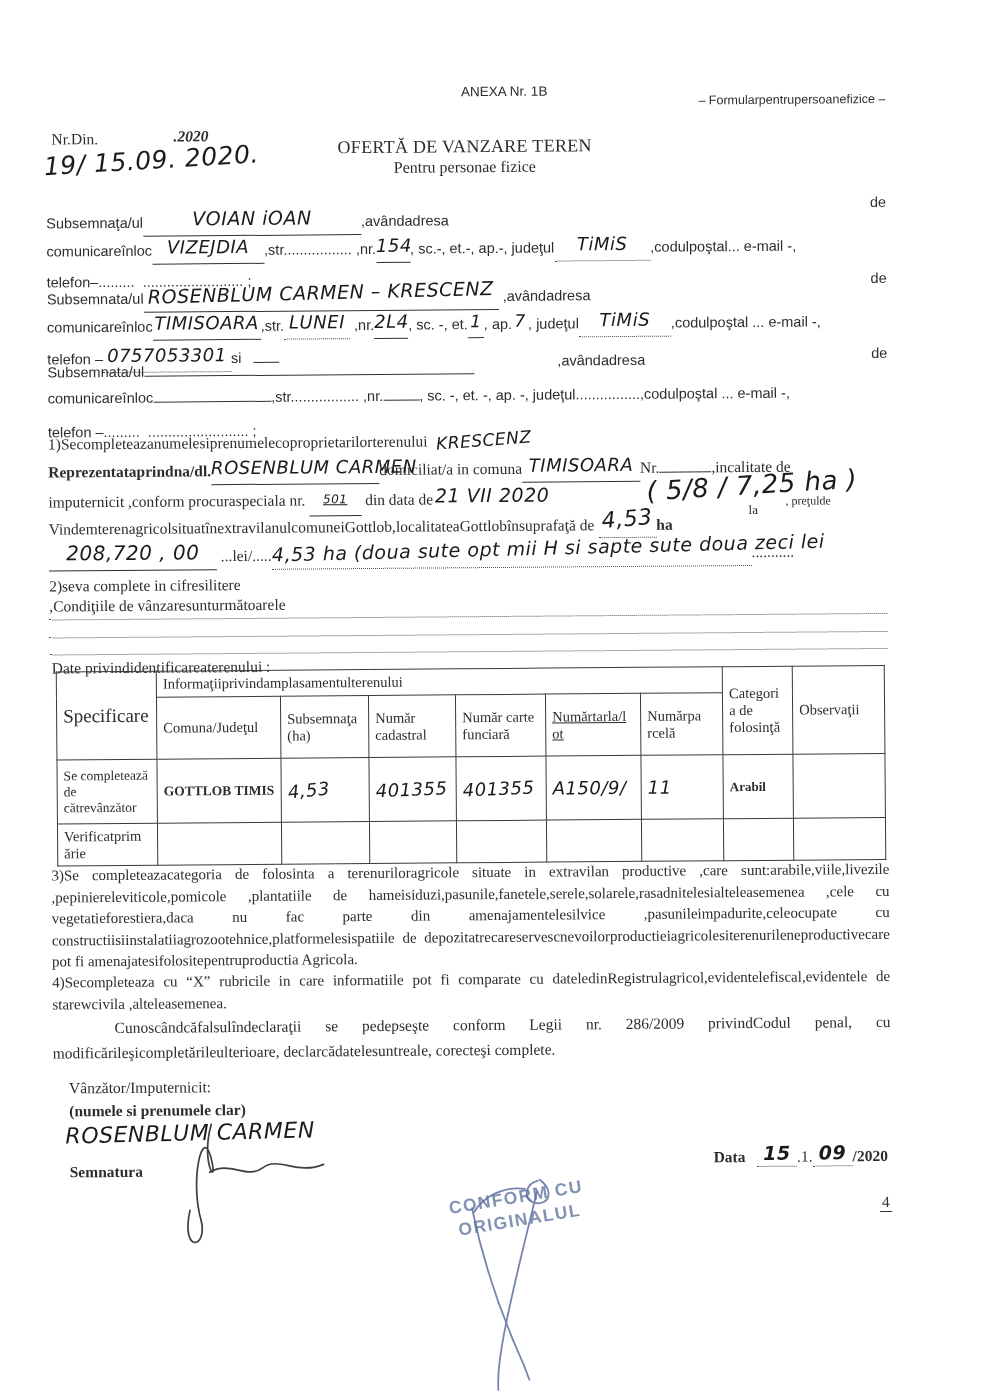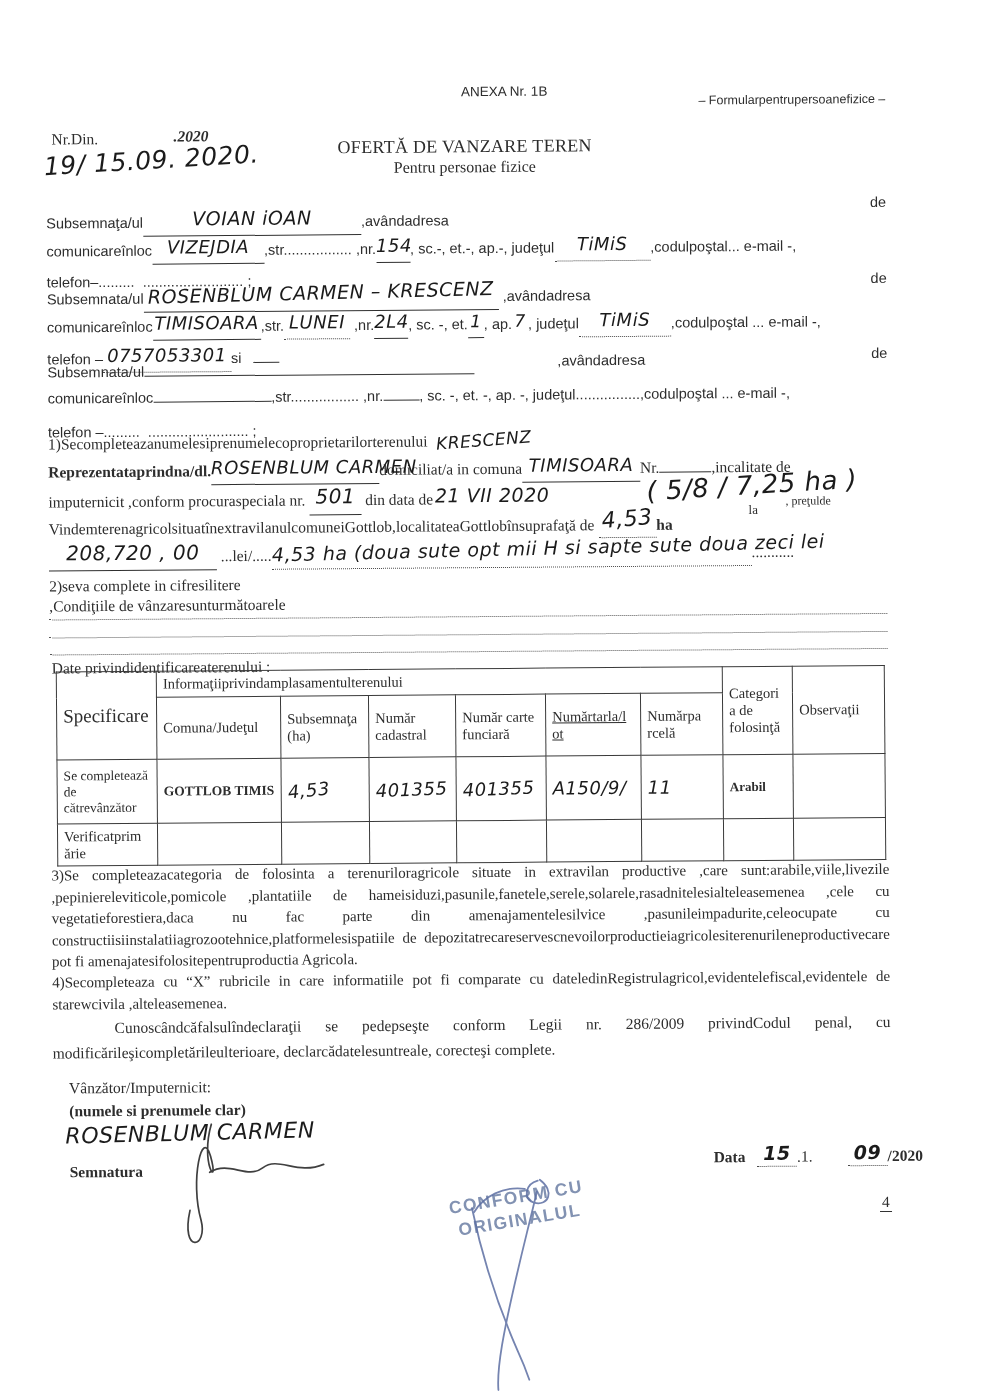--- a/index.html
+++ b/index.html
@@ -81,21 +81,21 @@
         </div>
       </div>
 
       <div class="abs serif" style="left:2px;top:428px;width:840px;font-size:15.5px;">
         <div class="p-line" style="font-size:15.5px;">1)Secompleteazanumelesiprenumelecoproprietarilorterenului</div>
         <span class="abs hw" style="left:388px;top:2px;font-size:17px;transform:rotate(-4deg);">KRESCENZ</span>
         <div class="p-line" style="font-size:15.5px;line-height:27px;">
           <b>Reprezentataprindna/dl.</b><span class="fill" style="width:168px;"><span class="hw" style="font-size:18px;">ROSENBLUM CARMEN</span></span><span>domiciliat/a   in   comuna</span><span class="fill" style="width:118px;"><span class="hw" style="font-size:18px;">TIMISOARA</span></span><span>Nr.</span><span class="blank" style="width:52px;"></span><span>,incalitate   de</span>
         </div>
         <div class="p-line" style="font-size:15.5px;line-height:28px;">
-          <span>imputernicit ,conform procuraspeciala nr.</span>&nbsp;<span class="fill" style="width:52px;"><span class="hw" style="font-size:20px;">501</span></span>&nbsp;<span>din data de</span><span class="fill" style="width:118px;border-bottom:none;"><span class="hw" style="font-size:19px;">21 VII 2020</span></span>
+          <span>imputernicit ,conform procuraspeciala nr.</span>&nbsp;<span class="fill" style="width:52px;"><span class="hw" style="font-size:12px;text-decoration:underline;">501</span></span>&nbsp;<span>din data de</span><span class="fill" style="width:118px;border-bottom:none;"><span class="hw" style="font-size:19px;">21 VII 2020</span></span>
         </div>
       </div>
 
       <div class="abs serif" style="left:2px;top:498px;width:860px;font-size:15.5px;">
         <span class="abs hw" style="left:598px;top:-26px;font-size:26px;transform:rotate(-3deg);white-space:nowrap;">( 5/8  /  7,25 ha )</span>
         <span class="abs serif" style="left:737px;top:-2px;font-size:12px;">,  preţulde</span>
         <span class="abs serif" style="left:700px;top:6px;font-size:13px;">la</span>
         <div class="p-line" style="font-size:15.5px;line-height:24px;margin-top:14px;">
           <span>VindemterenagricolsituatînextravilanulcomuneiGottlob,localitateaGottlobînsuprafaţă</span>&nbsp;<span>de</span>&nbsp;<span class="fill fdot" style="width:58px;"><span class="hw" style="font-size:22px;transform:translateY(-4px) rotate(-4deg);">4,53</span></span><b>ha</b>
         </div>
@@ -168,21 +168,21 @@
       <div class="abs serif just" style="left:2px;top:862px;width:838px;font-size:15px;line-height:21.5px;">3)Se completeazacategoria de folosinta a terenuriloragricole situate in extravilan productive ,care sunt:arabile,viile,livezile ,pepiniereleviticole,pomicole ,plantatiile de hameisiduzi,pasunile,fanetele,serele,solarele,rasadnitelesialteleasemenea ,cele cu vegetatieforestiera,daca nu fac parte din amenajamentelesilvice ,pasunileimpadurite,celeocupate cu constructiisiinstalatiiagrozootehnice,platformelesispatiile de depozitatrecareservescnevoilorproductieiagricolesiterenurileneproductivecare pot fi amenajatesifolositepentruproductia Agricola.</div>
       <div class="abs serif just" style="left:2px;top:968px;width:838px;font-size:15px;line-height:22px;">4)Secompleteaza cu “X” rubricile in care informatiile pot fi comparate cu dateledinRegistrulagricol,evidentelefiscal,evidentele de starewcivila ,alteleasemenea.</div>
       <div class="abs serif just" style="left:2px;top:1012px;width:838px;font-size:15.5px;line-height:25px;text-indent:62px;">Cunoscândcăfalsulîndeclaraţii se pedepseşte conform Legii nr. 286/2009 privindCodul penal, cu modificărileşicompletărileulterioare, declarcădatelesuntreale, corecteşi complete.</div>
 
       <div class="abs serif" style="left:18px;top:1076px;font-size:15.5px;">Vânzător/Imputernicit:</div>
       <div class="abs serif" style="left:18px;top:1099px;font-size:15.5px;font-weight:bold;">(numele si prenumele clar)</div>
       <div class="abs hw" style="left:14px;top:1118px;font-size:22px;transform:rotate(-1deg);">ROSENBLUM CARMEN</div>
       <div class="abs serif" style="left:18px;top:1160px;font-size:15.5px;font-weight:bold;">Semnatura</div>
 
       <div class="abs serif nowrap" style="left:662px;top:1146px;font-size:15.5px;font-weight:bold;">
-        <span>Data</span>&nbsp;&nbsp;&nbsp;<span class="fill fdot" style="width:40px;"><span class="hw" style="font-size:19px;">15</span></span><span style="font-weight:normal;">.1.</span><span class="fill fdot" style="width:40px;margin-left:35px;"><span class="hw" style="font-size:19px;">09</span></span><span>/2020</span>
+        <span>Data</span>&nbsp;&nbsp;&nbsp;<span class="fill fdot" style="width:40px;"><span class="hw" style="font-size:19px;">15</span></span><span style="font-weight:normal;">.1.</span><span class="fill fdot" style="width:40px;"><span class="hw" style="font-size:19px;">09</span></span><span>/2020</span>
       </div>
 
       <div class="abs stamp" style="left:398px;top:1186px;">
         <div>CONFORM CU</div>
         <div>ORIGINALUL</div>
       </div>
 
       <div class="abs serif" style="left:828px;top:1196px;font-size:15.5px;border-bottom:1.3px solid #333;padding:0 2px;">4</div>
     </div>
 

